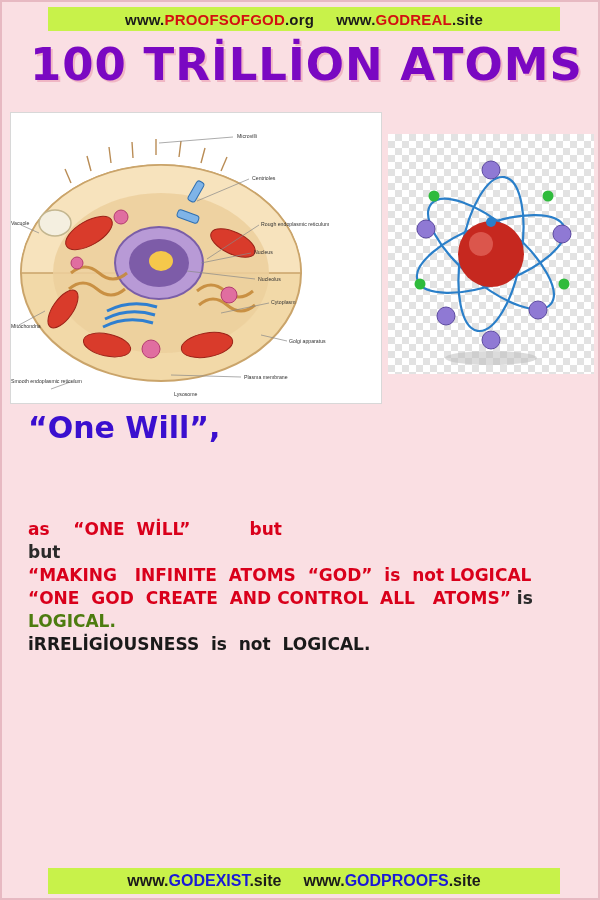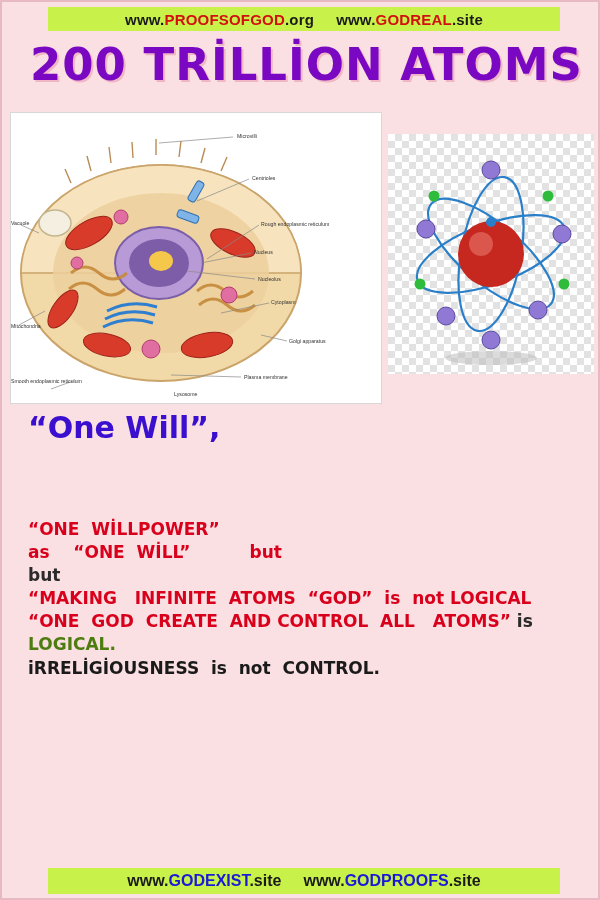--- a/index.html
+++ b/index.html
@@ -145,21 +145,21 @@
 
   <div class="banner">
     <span>
       <span class="url-piece u-dark">www.</span><span class="url-piece u-red">PROOFSOFGOD</span><span class="url-piece u-dark">.org</span>
     </span>
     <span>
       <span class="url-piece u-dark">www.</span><span class="url-piece u-red">GODREAL</span><span class="url-piece u-dark">.site</span>
     </span>
   </div>
 
-  <div class="headline">200 TRİLLİON  ATOMS</div>
+  <div class="headline">100 TRİLLİON  ATOMS</div>
 
   <div class="img-row">
 
     <div class="cell-img">
       <svg width="370" height="290" viewBox="0 0 370 290" xmlns="http://www.w3.org/2000/svg">
         <rect x="0" y="0" width="370" height="290" fill="#ffffff"></rect>
 
         <ellipse cx="150" cy="160" rx="140" ry="108" fill="#f2d9a8" stroke="#caa46a" stroke-width="2"></ellipse>
         <path d="M10 160 a140 108 0 0 1 280 0 z" fill="#f7e3bd" stroke="#caa46a" stroke-width="1.5"></path>
 
@@ -275,27 +275,26 @@
         <ellipse cx="103" cy="224" rx="46" ry="7" fill="#bdbdbd" opacity="0.55"></ellipse>
       </svg>
     </div>
   </div>
 
   <div class="subhead">
     <span class="l2">“One  Will”,</span>
   </div>
 
   <div class="body-block">
-    <p class="ln"><span class="c-red">“ONE  WİLLPOWER”</span></p>
     <p class="ln"><span class="c-red">as    “ONE  WİLL”          but</span></p>
     <p class="ln"><span class="c-dark">but</span></p>
     <p class="ln"><span class="c-red">“MAKING   INFINITE  ATOMS  “GOD”  is  not LOGICAL</span></p>
     <p class="ln"><span class="c-red">“ONE  GOD  CREATE  AND CONTROL  ALL   ATOMS”</span><span class="c-dark"> is</span></p>
     <p class="ln"><span class="c-magenta">LOGICAL.</span></p>
-    <p class="ln"><span class="c-black">iRRELİGİOUSNESS  is  not  CONTROL.</span></p>
+    <p class="ln"><span class="c-black">iRRELİGİOUSNESS  is  not  LOGICAL.</span></p>
   </div>
 
   <div class="banner-bottom">
     <span>
       <span class="url-piece u-dark">www.</span><span class="url-piece u-blue">GODEXIST</span><span class="url-piece u-dark">.site</span>
     </span>
     <span>
       <span class="url-piece u-dark">www.</span><span class="url-piece u-blue">GODPROOFS</span><span class="url-piece u-dark">.site</span>
     </span>
   </div>

